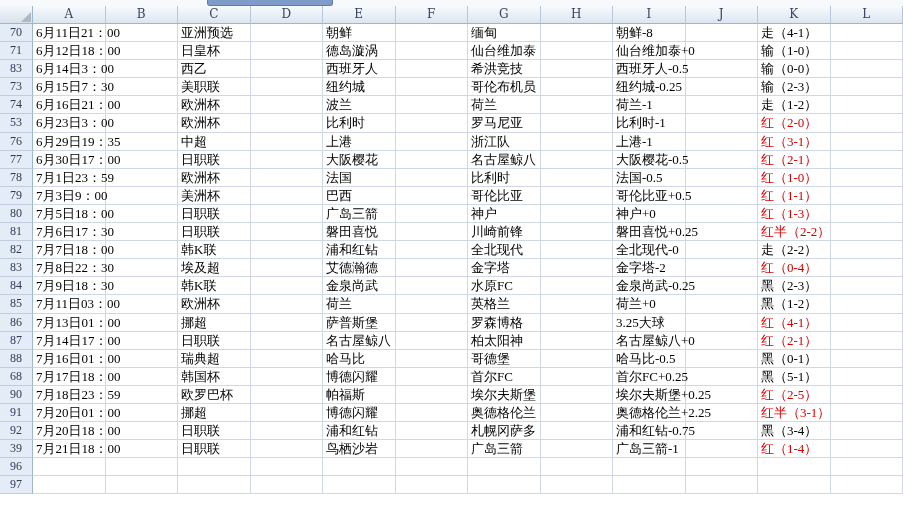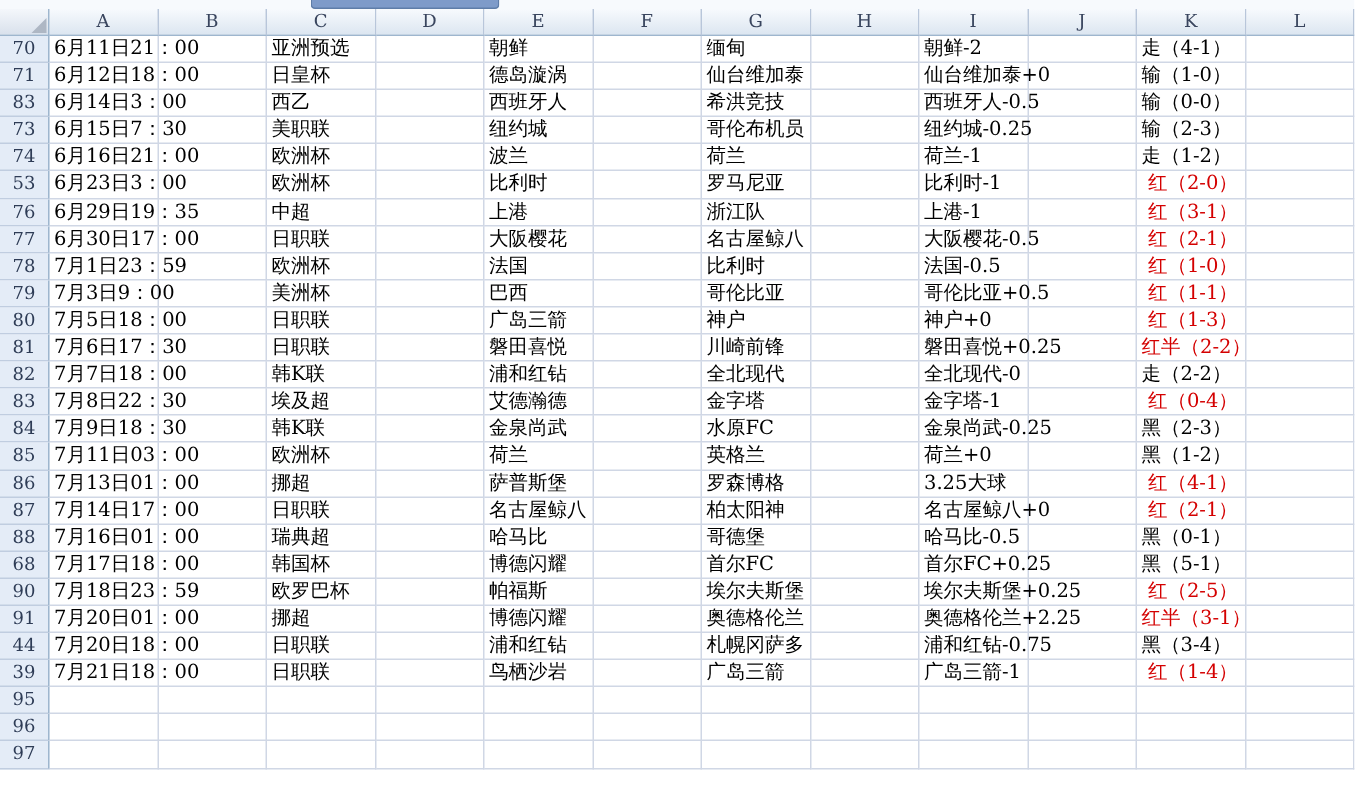--- a/index.html
+++ b/index.html
@@ -19,29 +19,29 @@
     background:linear-gradient(#f4f7fb,#d9e1ec);
     border-right:1px solid #9eb6ce; border-bottom:1px solid #9eb6ce; }
   .corner .tri { position:absolute; right:1px; bottom:1px; width:0; height:0;
     border-left:10px solid transparent; border-bottom:10px solid #aeb7c4; }
   .colhdr { width:72.5px; height:18px; flex:none;
     background:linear-gradient(#f7fafd,#dce6f1);
     border-right:1px solid #b8c6da; border-bottom:1px solid #9eb6ce;
     color:#39455e; font-size:12px; line-height:17px; text-align:center; }
 
   
-  .row { display:flex; width:835px; height:18.1px; }
+  .row { display:flex; width:835px; height:18.1px;font-family:Liberation Serif, serif; }
   .rowhdr { width:33px; height:18.1px; flex:none; background:#e4ecf7;
     border-right:1px solid #9eb6ce; border-bottom:1px solid #c0cde0;
     color:#2e3c56; font-size:12px; line-height:17px; text-align:center; }
   .cell { width:72.5px; height:18.1px; flex:none;
     border-right:1px solid #d0d7e5; border-bottom:1px solid #d0d7e5;
     font-size:13px; line-height:17px; color:#000; padding-left:3px;
     white-space:nowrap; overflow:visible; }
-  .cell.red { color:var(--red,#d40000);text-align:center; }
+  .cell.red { color:var(--red,#d40000); }
 </style>
 </head>
 <body>
 
 <div id="screen">
   <div id="top-strip">
     <div id="top-tab"></div>
   </div>
   <div id="header-row">
     <div class="corner">
@@ -66,21 +66,21 @@
   <div class="row">
         <div class="rowhdr">70</div>
         <div class="cell">6月11日21：00</div>
         <div class="cell"></div>
         <div class="cell">亚洲预选</div>
         <div class="cell"></div>
         <div class="cell">朝鲜</div>
         <div class="cell"></div>
         <div class="cell">缅甸</div>
         <div class="cell"></div>
-        <div class="cell">朝鲜-2</div>
+        <div class="cell">朝鲜-8</div>
         <div class="cell"></div>
         <div class="cell">走（4-1）</div>
         <div class="cell"></div>
       </div>
       <div class="row">
         <div class="rowhdr">71</div>
         <div class="cell">6月12日18：00</div>
         <div class="cell"></div>
         <div class="cell">日皇杯</div>
         <div class="cell"></div>
@@ -261,21 +261,21 @@
       <div class="row">
         <div class="rowhdr">83</div>
         <div class="cell">7月8日22：30</div>
         <div class="cell"></div>
         <div class="cell">埃及超</div>
         <div class="cell"></div>
         <div class="cell">艾德瀚德</div>
         <div class="cell"></div>
         <div class="cell">金字塔</div>
         <div class="cell"></div>
-        <div class="cell">金字塔-1</div>
+        <div class="cell">金字塔-2</div>
         <div class="cell"></div>
         <div class="cell red">红（0-4）</div>
         <div class="cell"></div>
       </div>
       <div class="row">
         <div class="rowhdr">84</div>
         <div class="cell">7月9日18：30</div>
         <div class="cell"></div>
         <div class="cell">韩K联</div>
         <div class="cell"></div>
@@ -387,21 +387,21 @@
         <div class="cell">博德闪耀</div>
         <div class="cell"></div>
         <div class="cell">奥德格伦兰</div>
         <div class="cell"></div>
         <div class="cell">奥德格伦兰+2.25</div>
         <div class="cell"></div>
         <div class="cell red">红半（3-1）</div>
         <div class="cell"></div>
       </div>
       <div class="row">
-        <div class="rowhdr">44</div>
+        <div class="rowhdr">92</div>
         <div class="cell">7月20日18：00</div>
         <div class="cell"></div>
         <div class="cell">日职联</div>
         <div class="cell"></div>
         <div class="cell">浦和红钻</div>
         <div class="cell"></div>
         <div class="cell">札幌冈萨多</div>
         <div class="cell"></div>
         <div class="cell">浦和红钻-0.75</div>
         <div class="cell"></div>
@@ -417,35 +417,20 @@
         <div class="cell">鸟栖沙岩</div>
         <div class="cell"></div>
         <div class="cell">广岛三箭</div>
         <div class="cell"></div>
         <div class="cell">广岛三箭-1</div>
         <div class="cell"></div>
         <div class="cell red">红（1-4）</div>
         <div class="cell"></div>
       </div>
       <div class="row">
-        <div class="rowhdr">95</div>
-        <div class="cell"></div>
-        <div class="cell"></div>
-        <div class="cell"></div>
-        <div class="cell"></div>
-        <div class="cell"></div>
-        <div class="cell"></div>
-        <div class="cell"></div>
-        <div class="cell"></div>
-        <div class="cell"></div>
-        <div class="cell"></div>
-        <div class="cell"></div>
-        <div class="cell"></div>
-      </div>
-      <div class="row">
         <div class="rowhdr">96</div>
         <div class="cell"></div>
         <div class="cell"></div>
         <div class="cell"></div>
         <div class="cell"></div>
         <div class="cell"></div>
         <div class="cell"></div>
         <div class="cell"></div>
         <div class="cell"></div>
         <div class="cell"></div>

